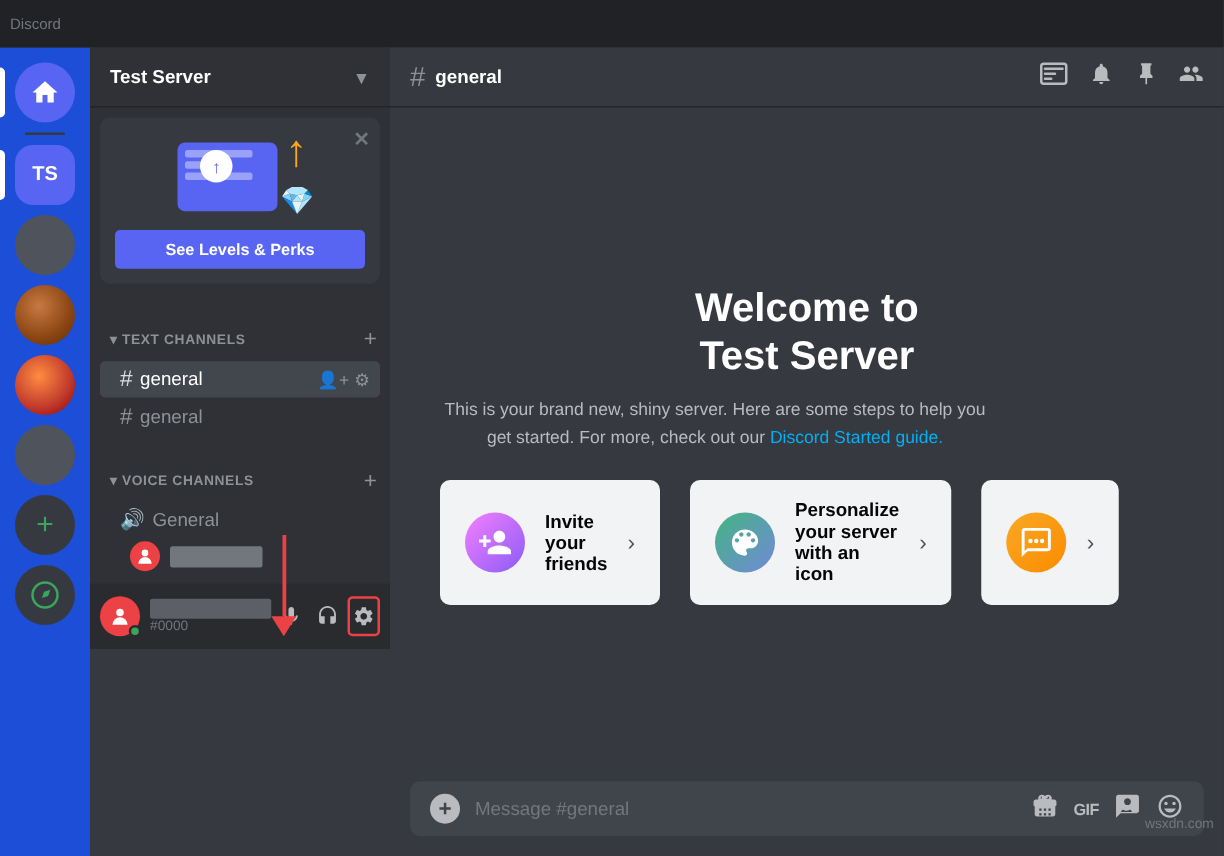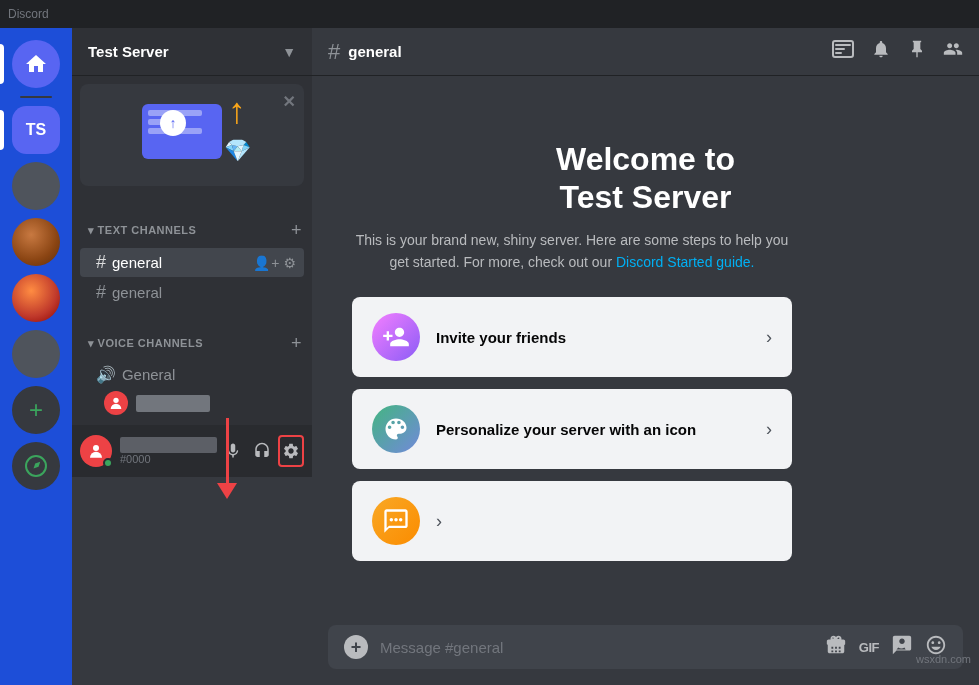--- a/index.html
+++ b/index.html
@@ -1,20 +1,20 @@
 <!DOCTYPE html>
 <html><head>
   <meta charset="utf-8">
   <style>
     * { margin: 0; padding: 0; box-sizing: border-box; }
     body { font-family: 'Segoe UI', Arial, sans-serif; background: #36393f; color: #dcddde; width: 979px; height: 685px; overflow: hidden; display: flex; flex-direction: column; }
 
     .title-bar {
       background: #202225;
-      height: 28px;
+      height: 38px;
       display: flex;
       align-items: center;
       padding: 0 8px;
       font-size: 12px;
       color: #72767d;
       flex-shrink: 0;
     }
 
     .app-body {
       display: flex;
@@ -413,22 +413,22 @@
       margin-bottom: 24px;
     }
 
     .welcome-desc a {
       color: #00b0f4;
       text-decoration: none;
     }
 
     .action-cards {
       display: flex;
-      flex-direction: column;
-      gap: 12px;
+      flex-direction: row;
+      gap: 24px;
       width: 100%;
       max-width: 440px;
     }
 
     .action-card {
       background: #f2f3f5;
       border-radius: 8px;
       padding: 16px 20px;
       display: flex;
       align-items: center;
@@ -636,20 +636,21 @@
               <div class="boost-card-line"></div>
             </div>
 
             <div style="position:absolute;right:6px;top:-6px;font-size:36px;color:#faa61a;font-weight:900;">↑</div>
 
             <div style="position:absolute;right:0px;bottom:2px;font-size:22px;">💎</div>
 
             <div style="position:absolute;left:28px;top:14px;width:26px;height:26px;background:white;border-radius:50%;display:flex;align-items:center;justify-content:center;color:#5865f2;font-size:14px;font-weight:bold;">↑</div>
           </div>
         </div>
+        <button class="boost-btn">See Levels &amp; Perks</button>
       </div>
 
       <div class="channel-list">
 
         <div class="channel-category">
           <span>▾ TEXT CHANNELS</span>
           <div class="category-actions">
             <span class="category-btn">+</span>
           </div>
         </div>

